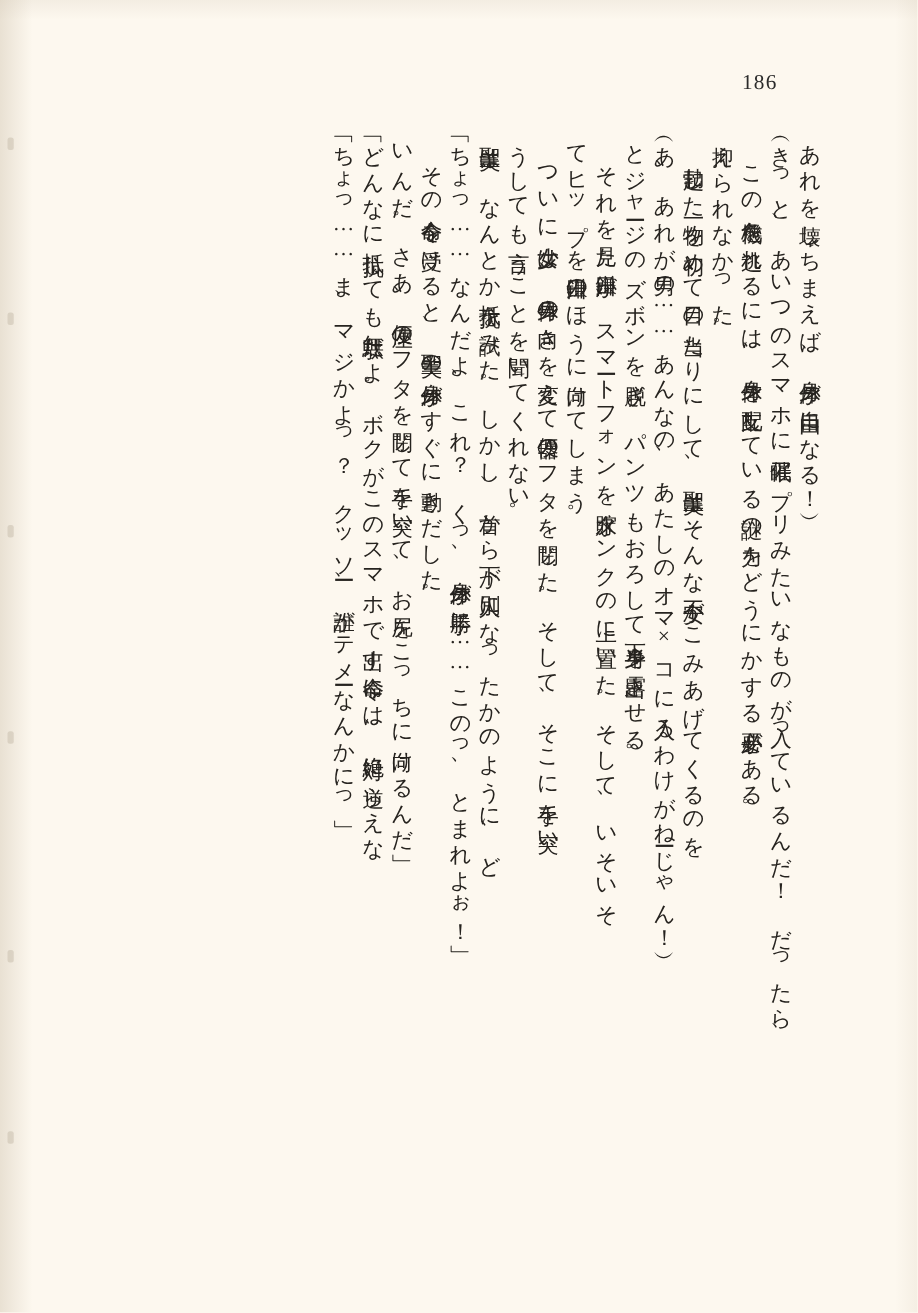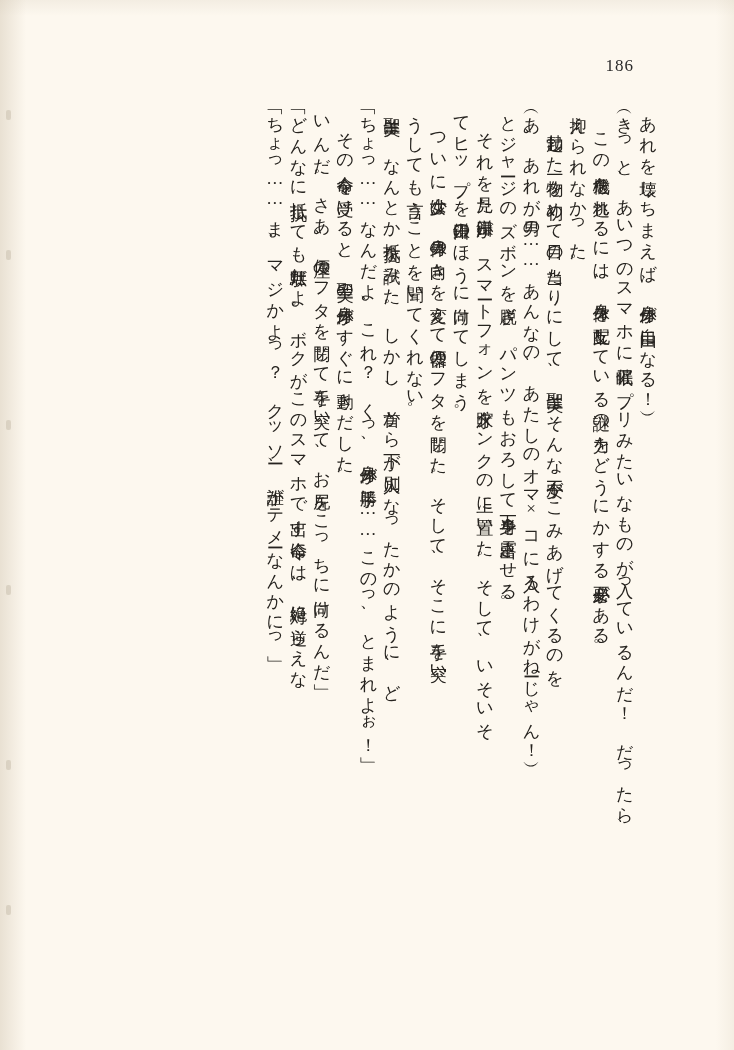--- a/index.html
+++ b/index.html
@@ -23,21 +23,21 @@
     background:
       linear-gradient(90deg, rgba(208,196,176,0.45) 0px, rgba(253,248,239,0) 26px),
       linear-gradient(270deg, rgba(220,210,192,0.25) 0px, rgba(253,248,239,0) 18px),
       linear-gradient(180deg, rgba(215,205,188,0.25) 0px, rgba(253,248,239,0) 16px),
       #fdf8ef;
   }
 
   .page-number {
     position: absolute;
     top: 56px;
-    right: 100px;
+    right: 112px;
     font-size: 17px;
     letter-spacing: 1px;
     color: #2b2b2b;
     font-family: "Liberation Serif", "DejaVu Serif", serif;
   }
 
   
   .text-block {
     position: absolute;
     top: 104px;

